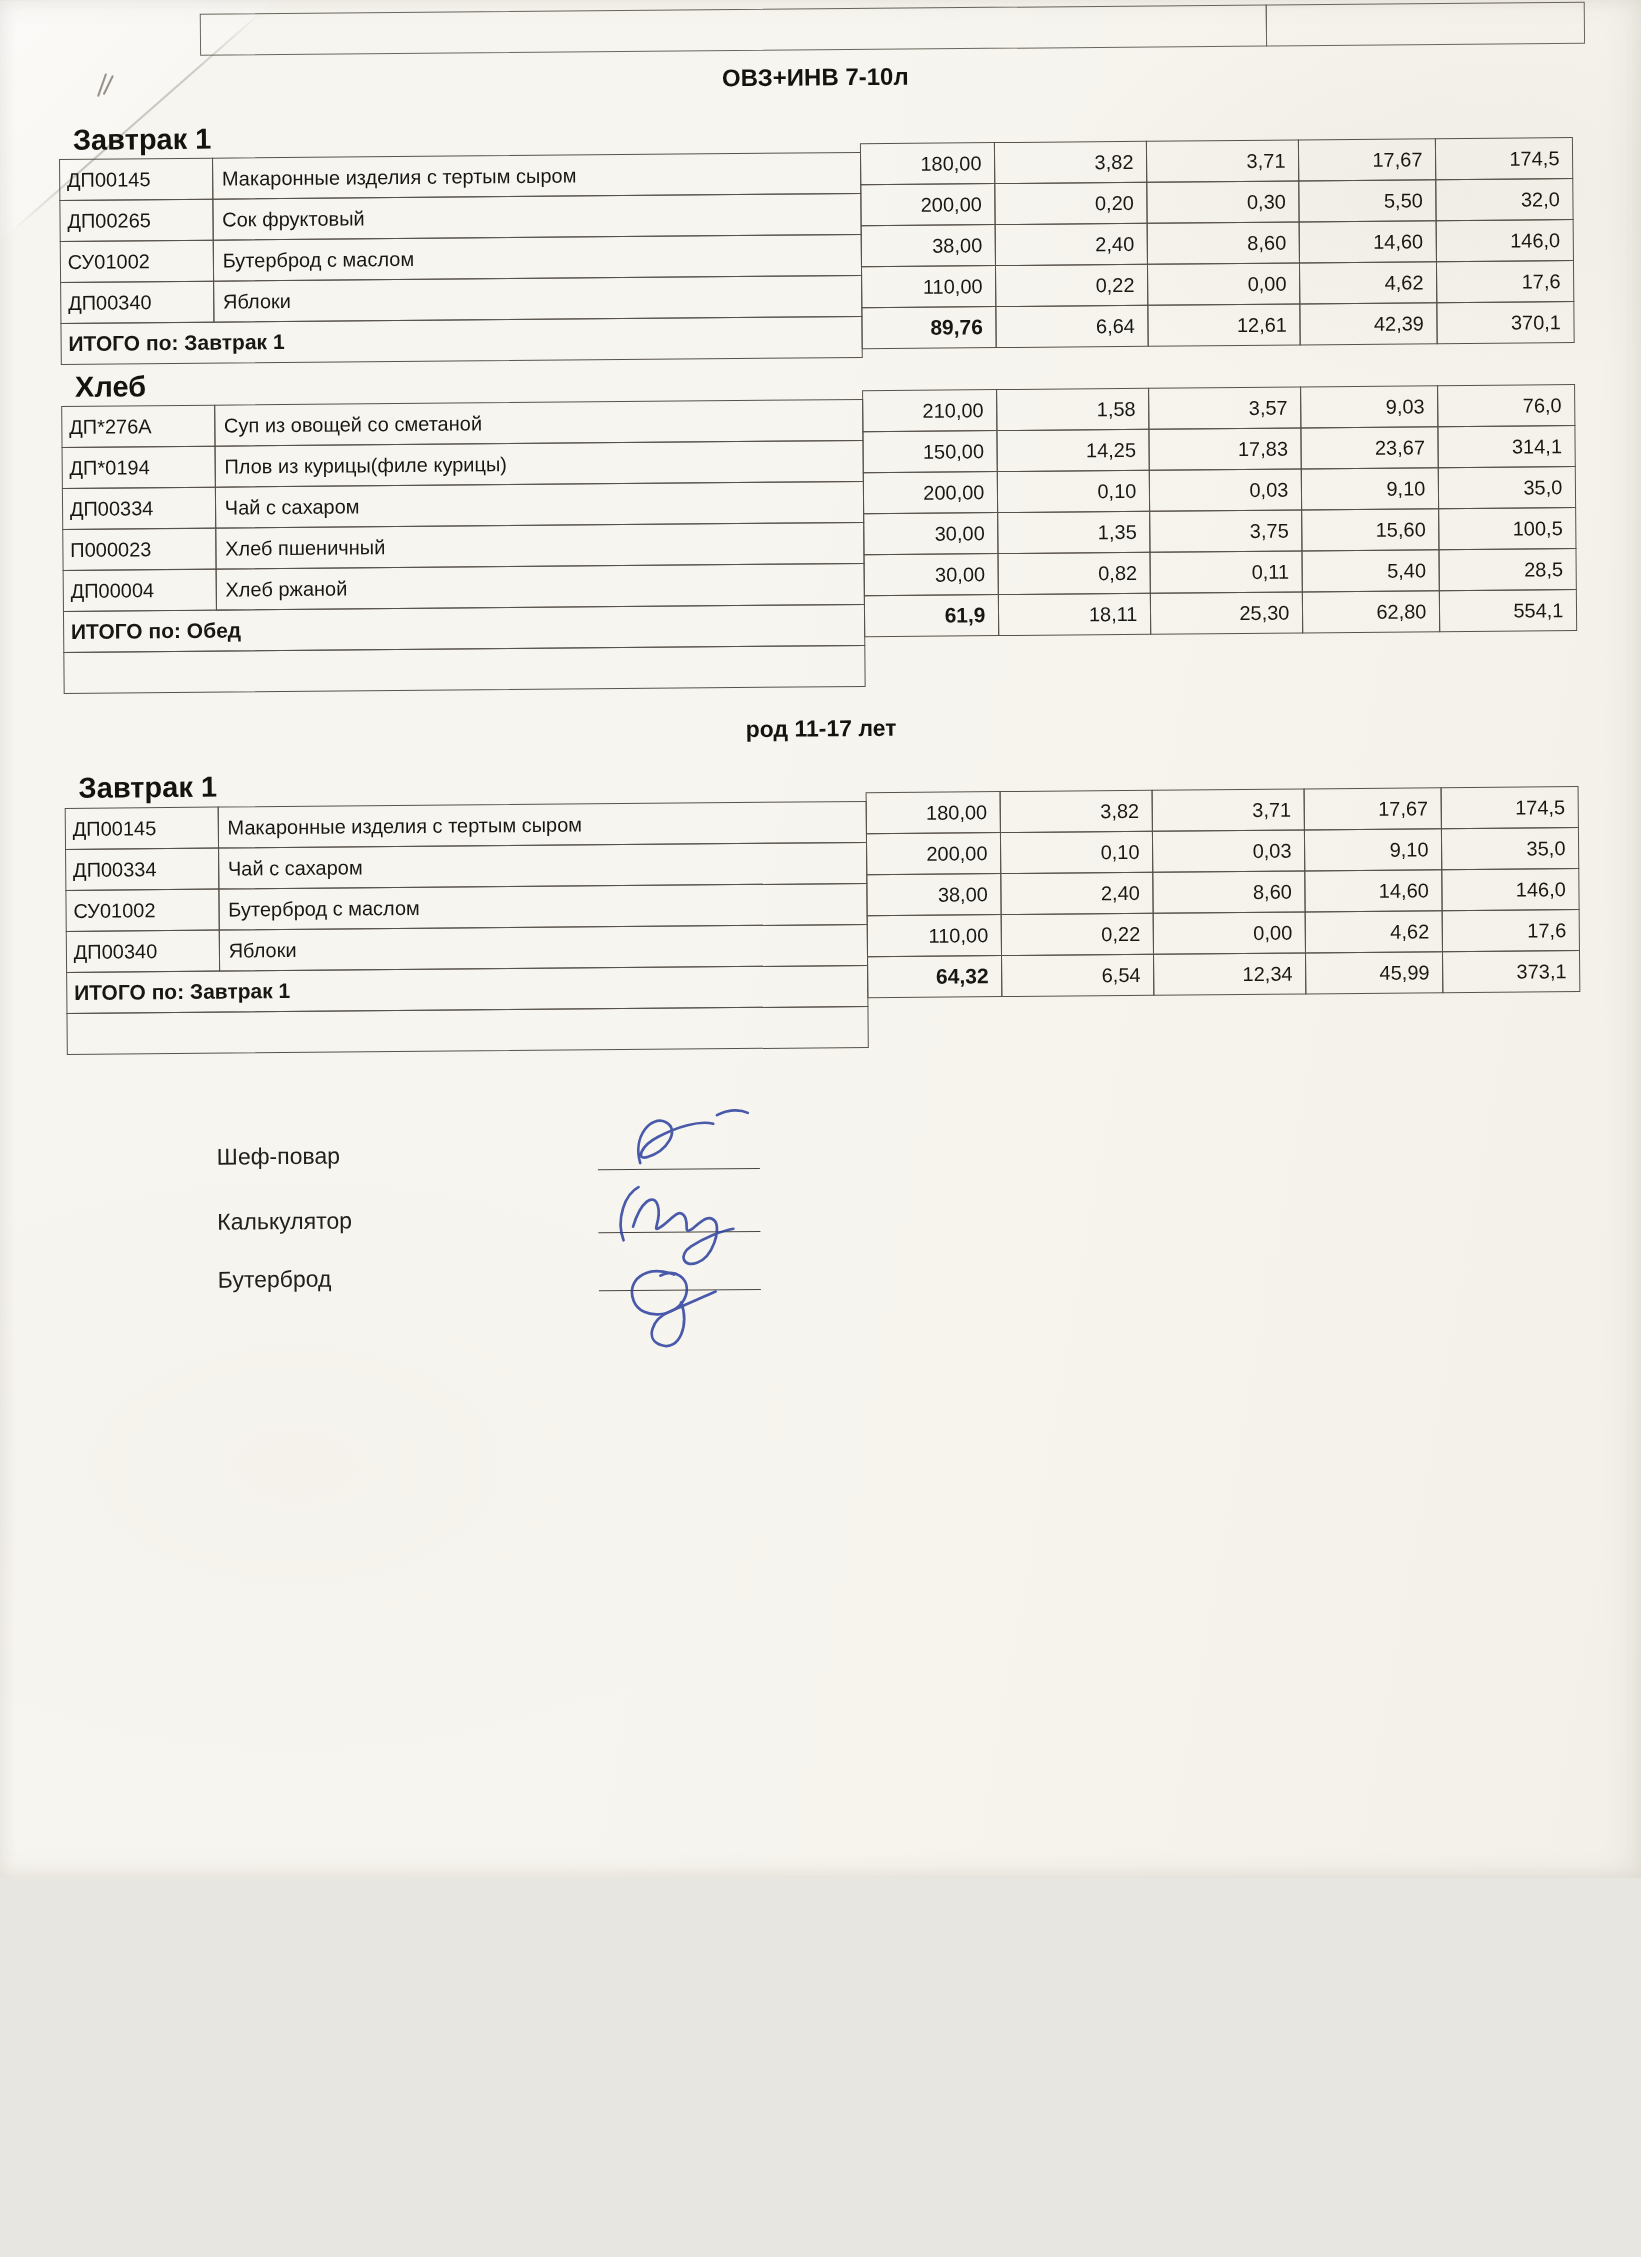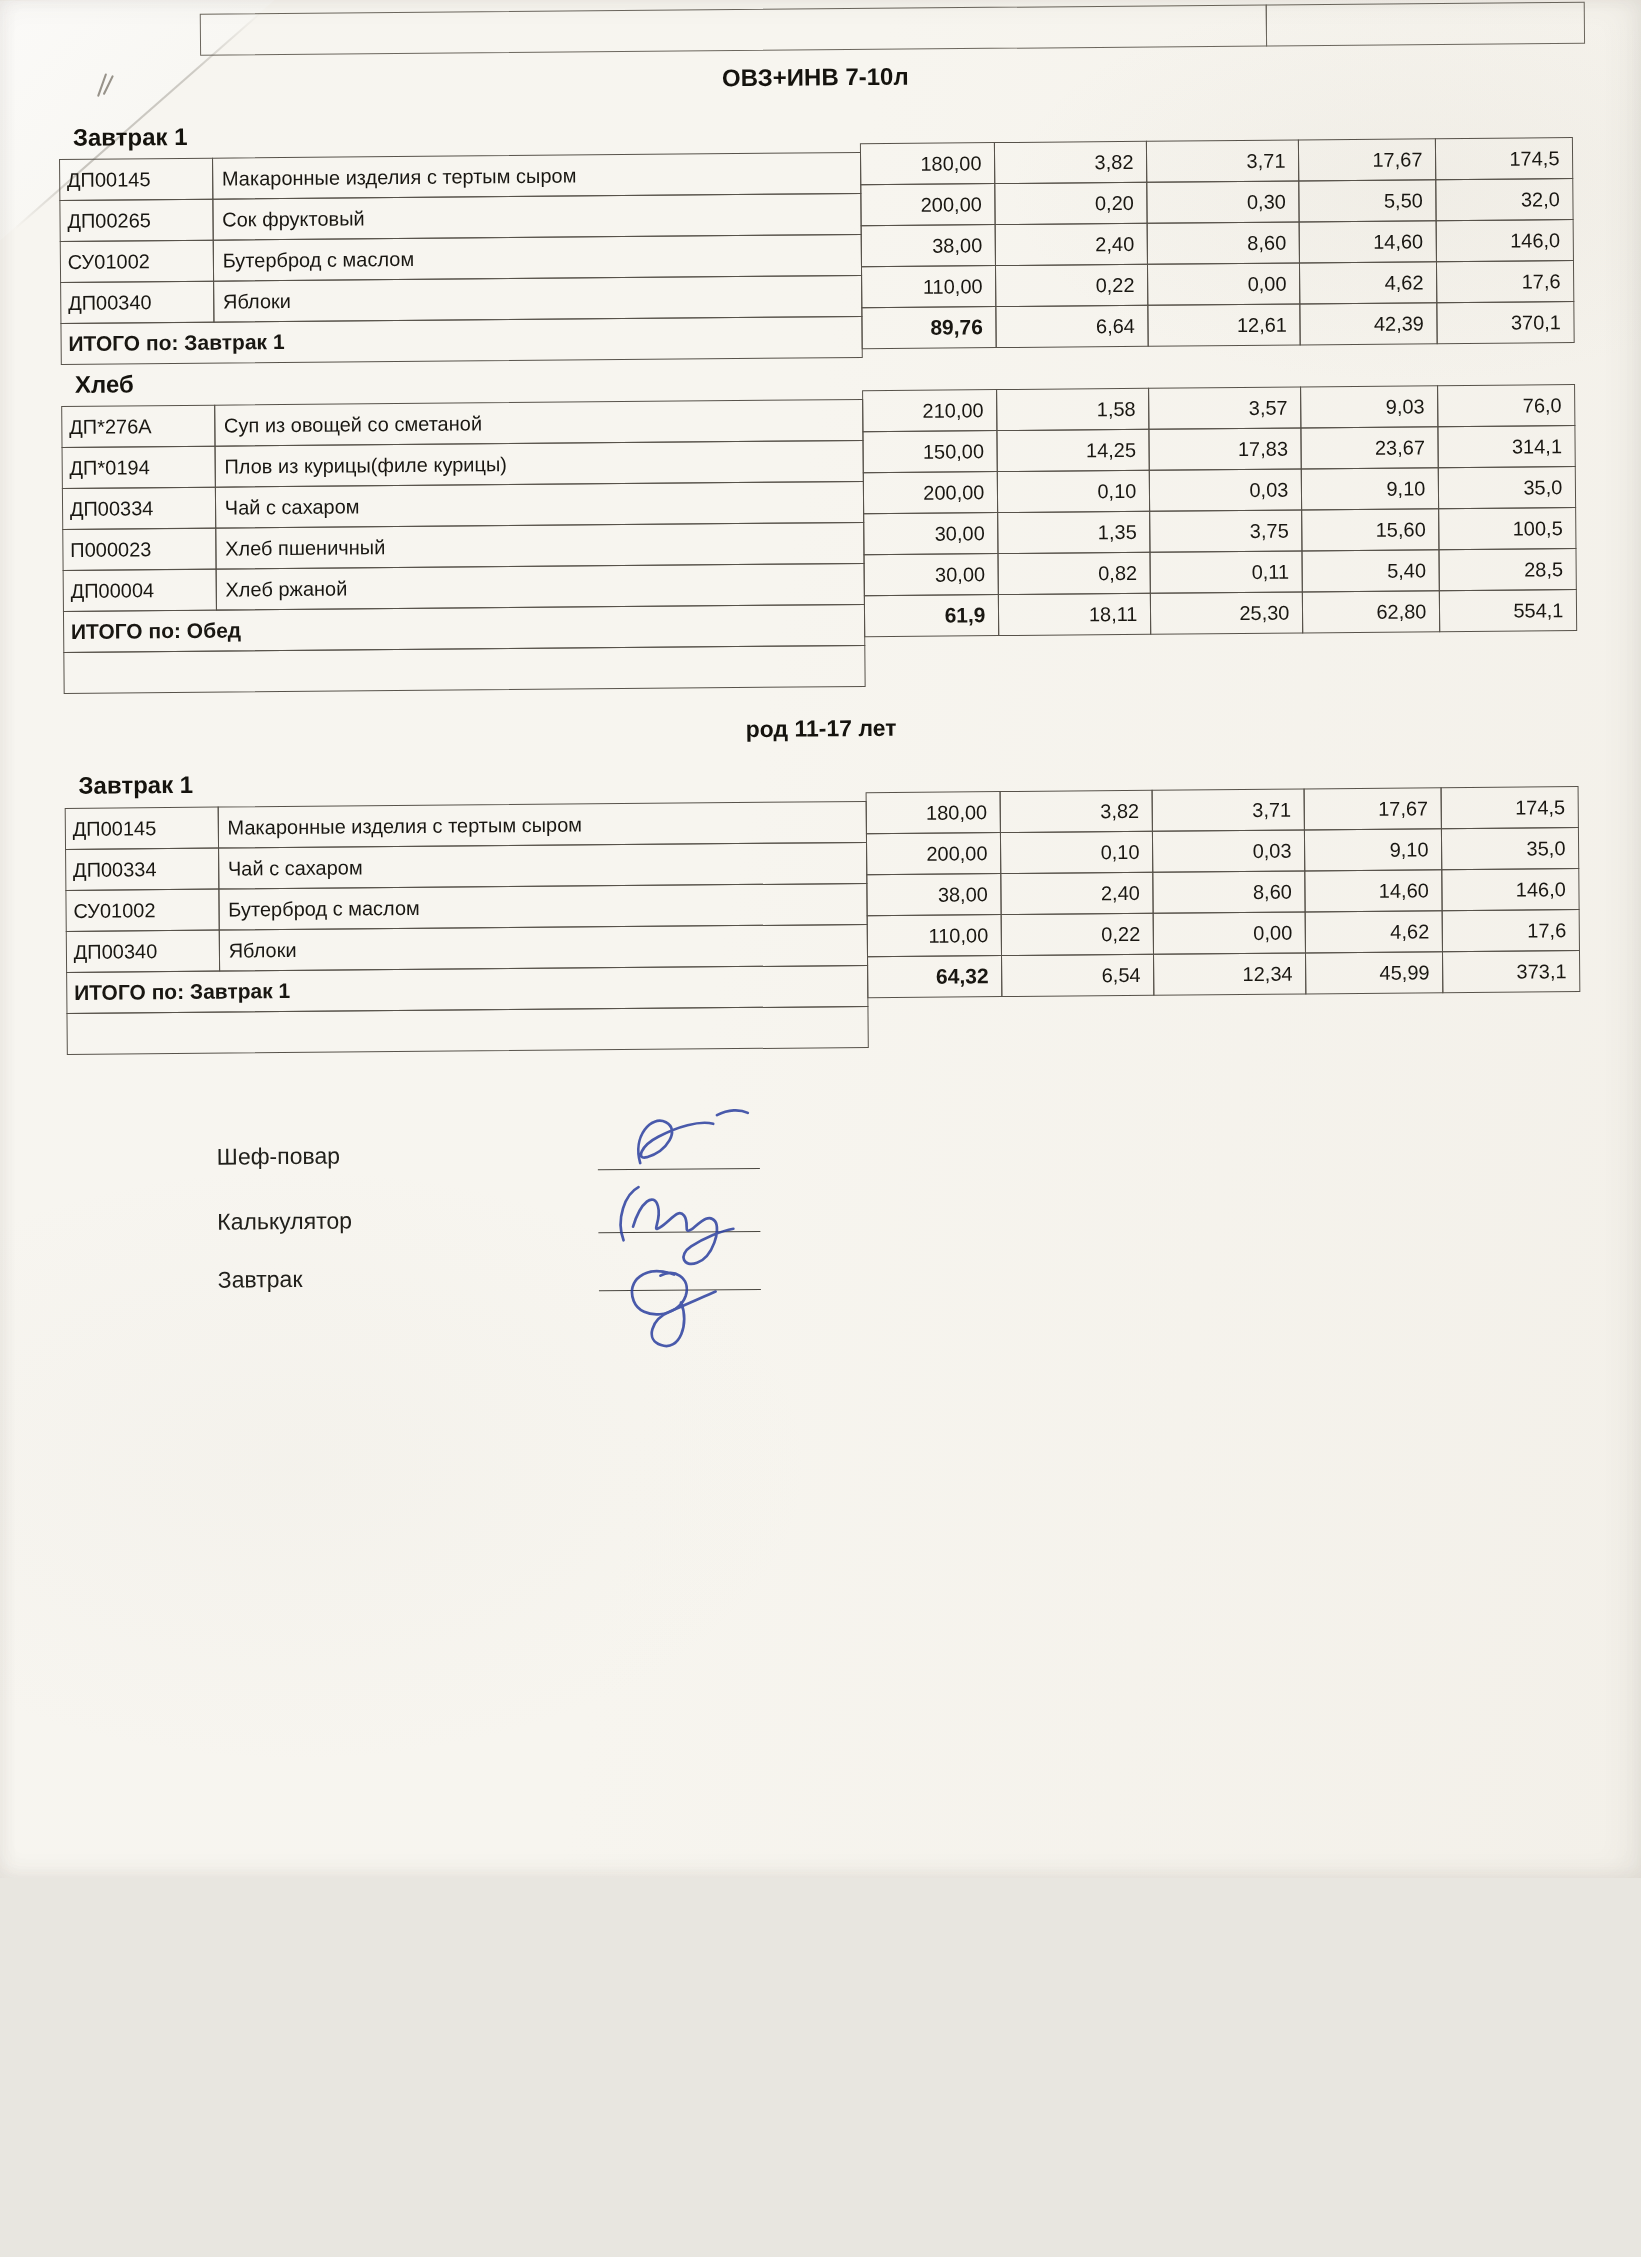--- a/index.html
+++ b/index.html
@@ -44,21 +44,21 @@
 
   
   .top-partial { position:absolute; left:203px; top:15.4px; display:flex; }
   .tp-cell { border:1px solid #6b665d; height:42px; background:transparent; }
   .tp-cell + .tp-cell { margin-left:-1px; }
   .tp-left { width:1067px; }
   .tp-right { width:319px; }
 
   
   .title { position:absolute; left:0; width:1636px; text-align:center; font-weight:bold; font-size:24px; color:#15130e; }
-  .sec-h { position:absolute; left:75px; font-weight:bold; font-size:24px; color:#15130e; }
+  .sec-h { position:absolute; left:75px; font-weight:bold; font-size:29px; color:#15130e; }
 
   
   .tblwrap { position:absolute; left:61px; display:flex; align-items:flex-start; }
   .lblock { width:802px; }
   .rblock { margin-left:-1px; transform: translateY(-8.7px); }
   .lr, .rr { display:flex; }
   .lr + .lr, .rr + .rr { margin-top:-1px; }
   .cell {
     border:1px solid #57524a; height:42px; line-height:40px;
     font-size:20px; white-space:nowrap; overflow:hidden;
@@ -300,21 +300,21 @@
         </div>
       </div>
     </div>
 
     <div class="sig-label" style="top:1145px">Шеф-повар</div>
     <div class="sig-line" style="top:1174px"></div>
 
     <div class="sig-label" style="top:1210px">Калькулятор</div>
     <div class="sig-line" style="top:1237px"></div>
 
-    <div class="sig-label" style="top:1268px">Завтрак</div>
+    <div class="sig-label" style="top:1268px">Бутерброд</div>
     <div class="sig-line" style="top:1295px"></div>
 
     <svg class="ink" width="270" height="290" viewBox="0 0 280 300">
       <g fill="none" stroke="#2b3f9f" stroke-width="2.8" stroke-linecap="round" opacity="0.85">
         <path d="M100,92 C92,64 112,42 127,50 C142,58 128,80 107,86 C95,89 101,74 119,65 C138,55 162,48 176,52"></path>
         <path d="M180,43 C192,37 204,37 212,41"></path>
         <path d="M82,172 C74,150 84,124 98,117"></path>
         <path d="M92,158 C100,132 114,122 118,137 C122,152 110,165 120,159 C132,151 139,139 145,147 C151,155 143,167 153,161 C163,153 171,145 177,153 C183,161 175,190 158,196 C144,201 138,188 152,179 C166,170 184,163 196,161"></path>
         <path d="M134,208 C104,197 84,214 92,235 C100,256 138,253 146,230 C152,211 133,201 120,209"></path>
         <path d="M141,237 C150,259 139,288 120,281 C103,275 110,254 130,246 C147,239 165,231 177,226"></path>

